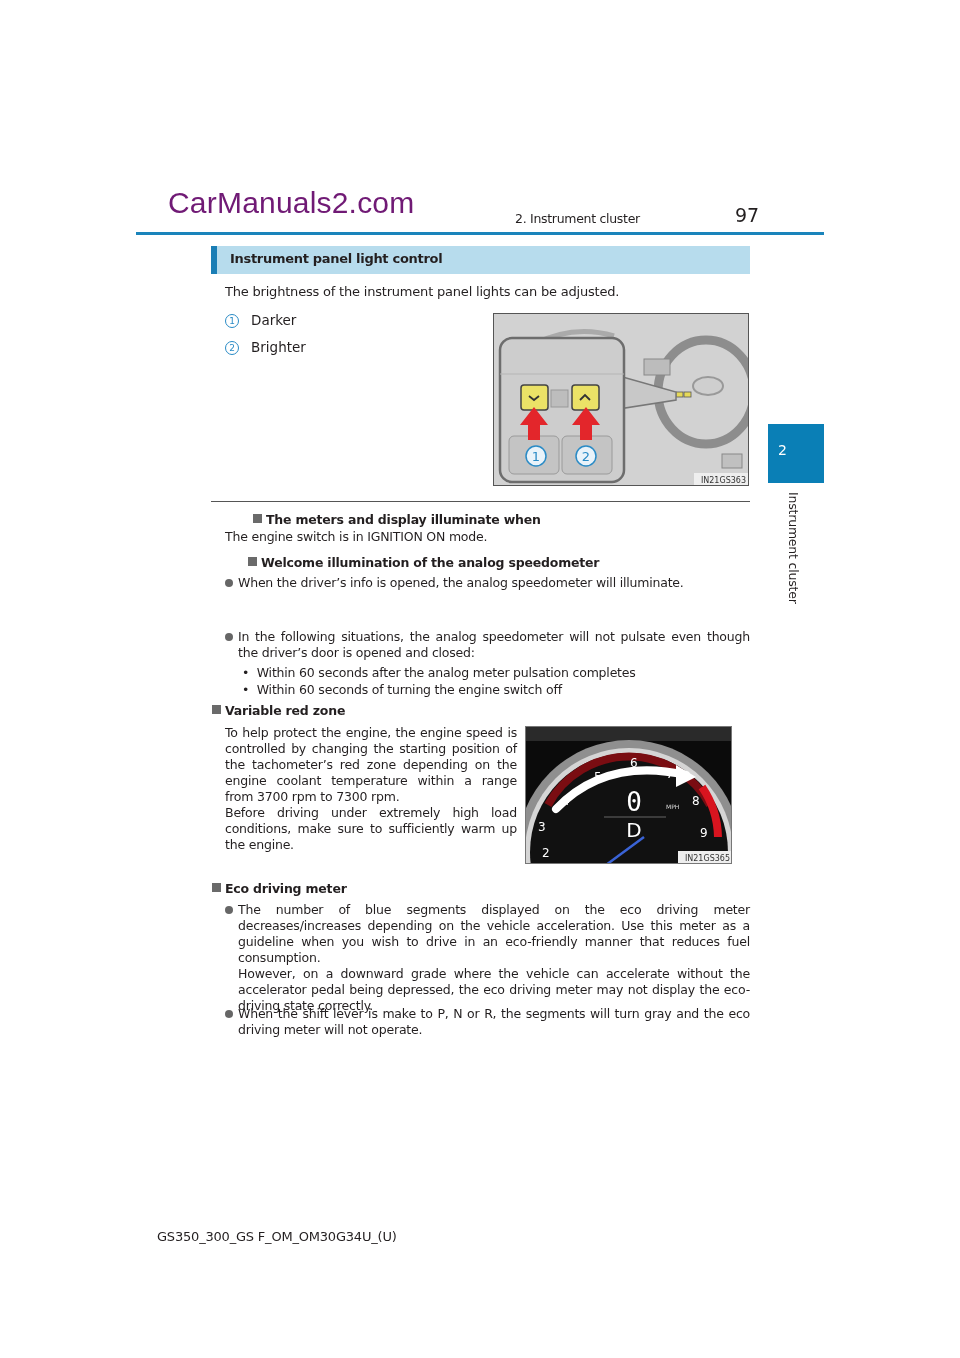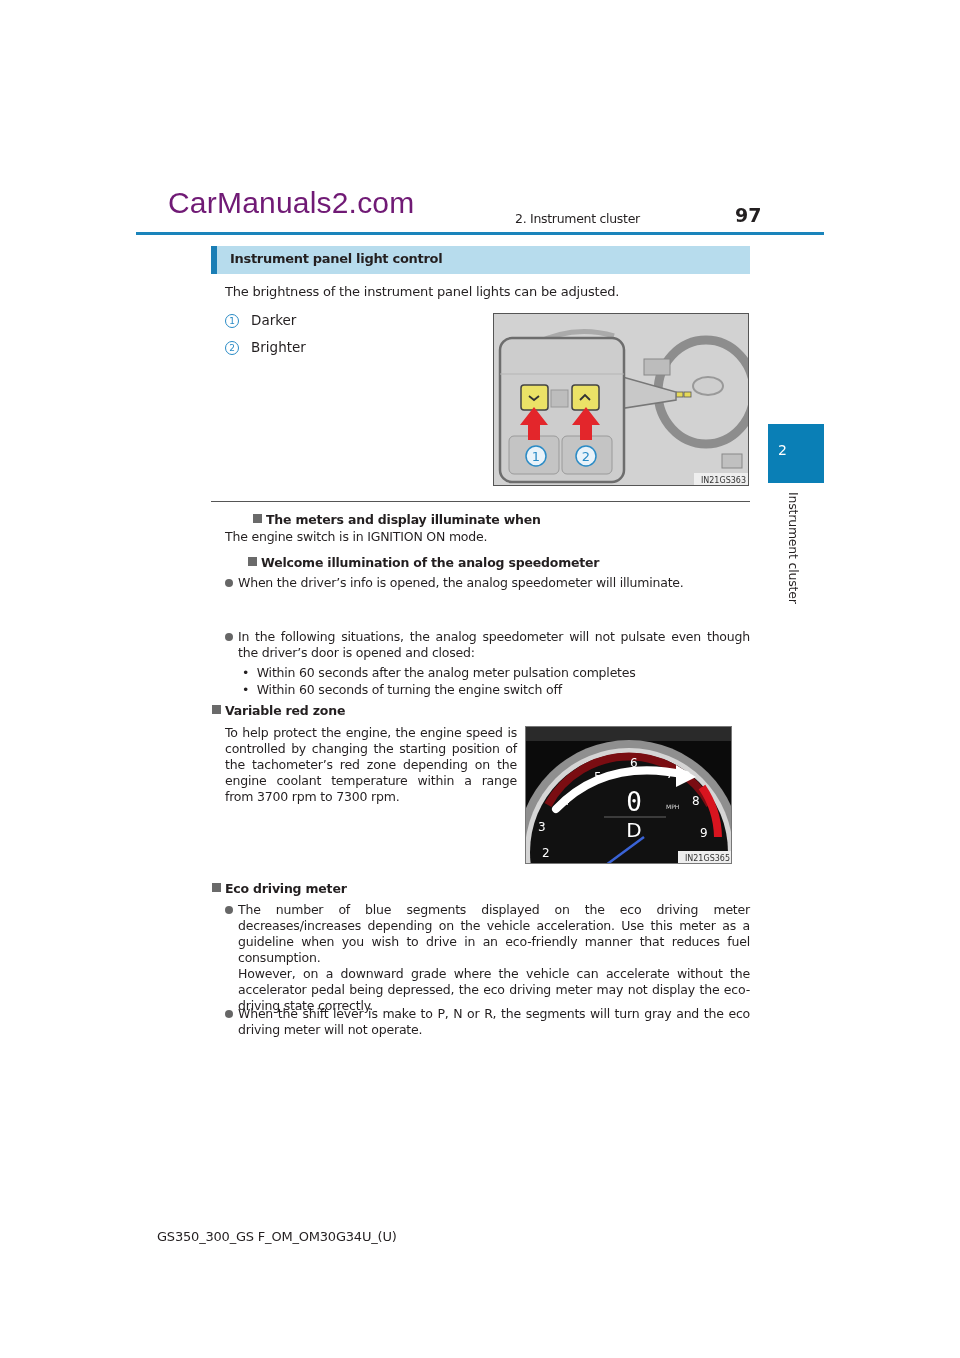--- a/index.html
+++ b/index.html
@@ -3,21 +3,21 @@
 <meta charset="utf-8">
 <style>
   html, body { margin: 0; padding: 0; background: #ffffff; }
   body { width: 960px; height: 1358px; position: relative; overflow: hidden;
          font-family: "DejaVu Sans", sans-serif; color: #231f20; }
   .abs { position: absolute; }
 
   .logo { left: 168px; top: 186px; font-family: "Liberation Sans", sans-serif;
           font-size: 30px; color: #701a75; letter-spacing: 0.2px; }
   .chapter { left: 515px; top: 211px; font-size: 12.5px; letter-spacing: -0.3px; }
-  .pagenum { left: 735px; top: 204px; font-size: 19px; font-weight: bold; }
+  .pagenum { left: 735px; top: 204px; font-size: 19px; font-weight: normal; }
   .header-rule { left: 136px; top: 232px; width: 688px; height: 3px; background: #1a84bb; }
 
   .side-tab { left: 768px; top: 424px; width: 56px; height: 59px; background: #0a7fb6; }
   .side-tab-num { left: 778px; top: 442px; color: #ffffff; font-size: 14px; }
   .side-label { left: 786px; top: 492px; font-size: 12.5px; color: #231f20;
                 writing-mode: vertical-rl; letter-spacing: -0.2px; }
 
   .sec-head { left: 211px; top: 246px; width: 539px; height: 28px;
               background: #b7dced; border-left: 6px solid #1a7eb5; box-sizing: border-box; }
   .sec-title { left: 230px; top: 251px; font-size: 13px; font-weight: bold; letter-spacing: -0.3px; }
@@ -135,20 +135,21 @@
 </div>
 <div class="abs txt" style="left:242px; top:682px;">
   <span>•&nbsp;&nbsp;</span><span>Within 60 seconds of turning the engine switch off</span>
 </div>
 
 <div class="abs txt" style="left:212px; top:703px;">
   <span class="note-head"><span class="sq"></span><span>Variable red zone</span></span>
 </div>
 <div class="abs txt" style="left:225px; top:725px; width:292px; text-align:justify;">
   <span class="bul-text">To help protect the engine, the engine speed is controlled by changing the starting position of the tachometer’s red zone depending on the engine coolant temperature within a range from 3700 rpm to 7300 rpm.</span>
+  <span class="bul-text">Before driving under extremely high load conditions, make sure to sufficiently warm up the engine.</span>
 </div>
 
 <div class="abs fig2">
   <svg width="207" height="138" viewBox="0 0 207 138">
     <rect width="207" height="138" fill="#0b0b0b"></rect>
     <rect width="207" height="14" fill="#2a2a2a"></rect>
     <circle cx="103" cy="125" r="112" fill="#8f8f8f"></circle>
     <circle cx="103" cy="125" r="104" fill="#d5d5d5"></circle>
     <circle cx="103" cy="125" r="99" fill="#111"></circle>
     <path d="M 22 78 A 92 92 0 0 1 184 78" stroke="#7a0d12" stroke-width="8" fill="none"></path>

